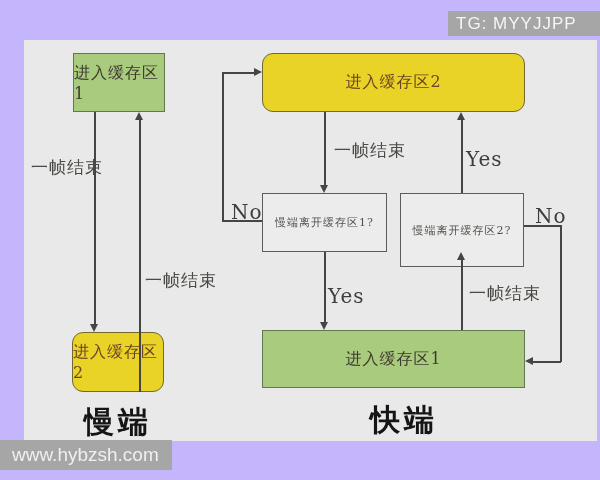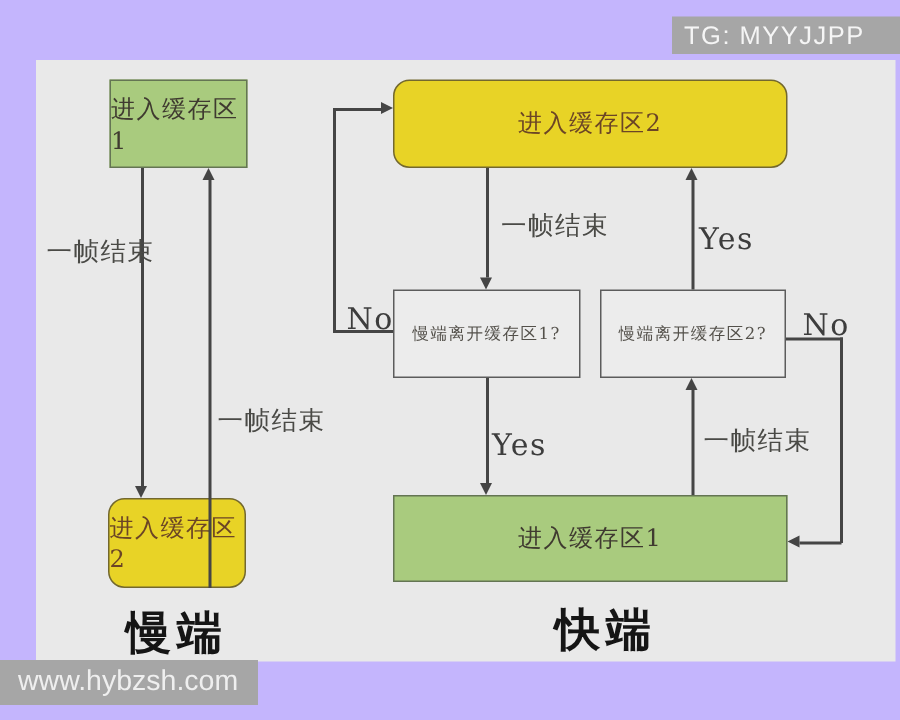--- a/index.html
+++ b/index.html
@@ -76,21 +76,21 @@
   <div class="vline" style="left:139px;top:120px;height:272px;"></div>
   <div class="arrow arrow-up" style="left:135px;top:112px;"></div>
   <div class="lbl" style="left:145px;top:269px;">一帧结束</div>
 
   <div class="title" style="left:58px;top:402px;">慢端</div>
 
   <div class="box yellow" style="left:262px;top:53px;width:263px;height:59px;">进入缓存区2</div>
 
   <div class="box white" style="left:262px;top:193px;width:125px;height:59px;font-size:11px;">慢端离开缓存区1?</div>
 
-  <div class="box white" style="left:400px;top:193px;width:124px;height:59px;font-size:11px;">慢端离开缓存区2?</div>
+  <div class="box white" style="left:400px;top:193px;width:124px;height:74px;font-size:11px;">慢端离开缓存区2?</div>
 
   <div class="box green" style="left:262px;top:330px;width:263px;height:58px;">进入缓存区1</div>
 
   <div class="vline" style="left:324px;top:112px;height:73px;"></div>
   <div class="arrow arrow-down" style="left:320px;top:185px;"></div>
   <div class="lbl" style="left:334px;top:139px;">一帧结束</div>
 
   <div class="vline" style="left:324px;top:252px;height:70px;"></div>
   <div class="arrow arrow-down" style="left:320px;top:322px;"></div>
   <div class="lbl yesno" style="left:328px;top:284px;">Yes</div>

